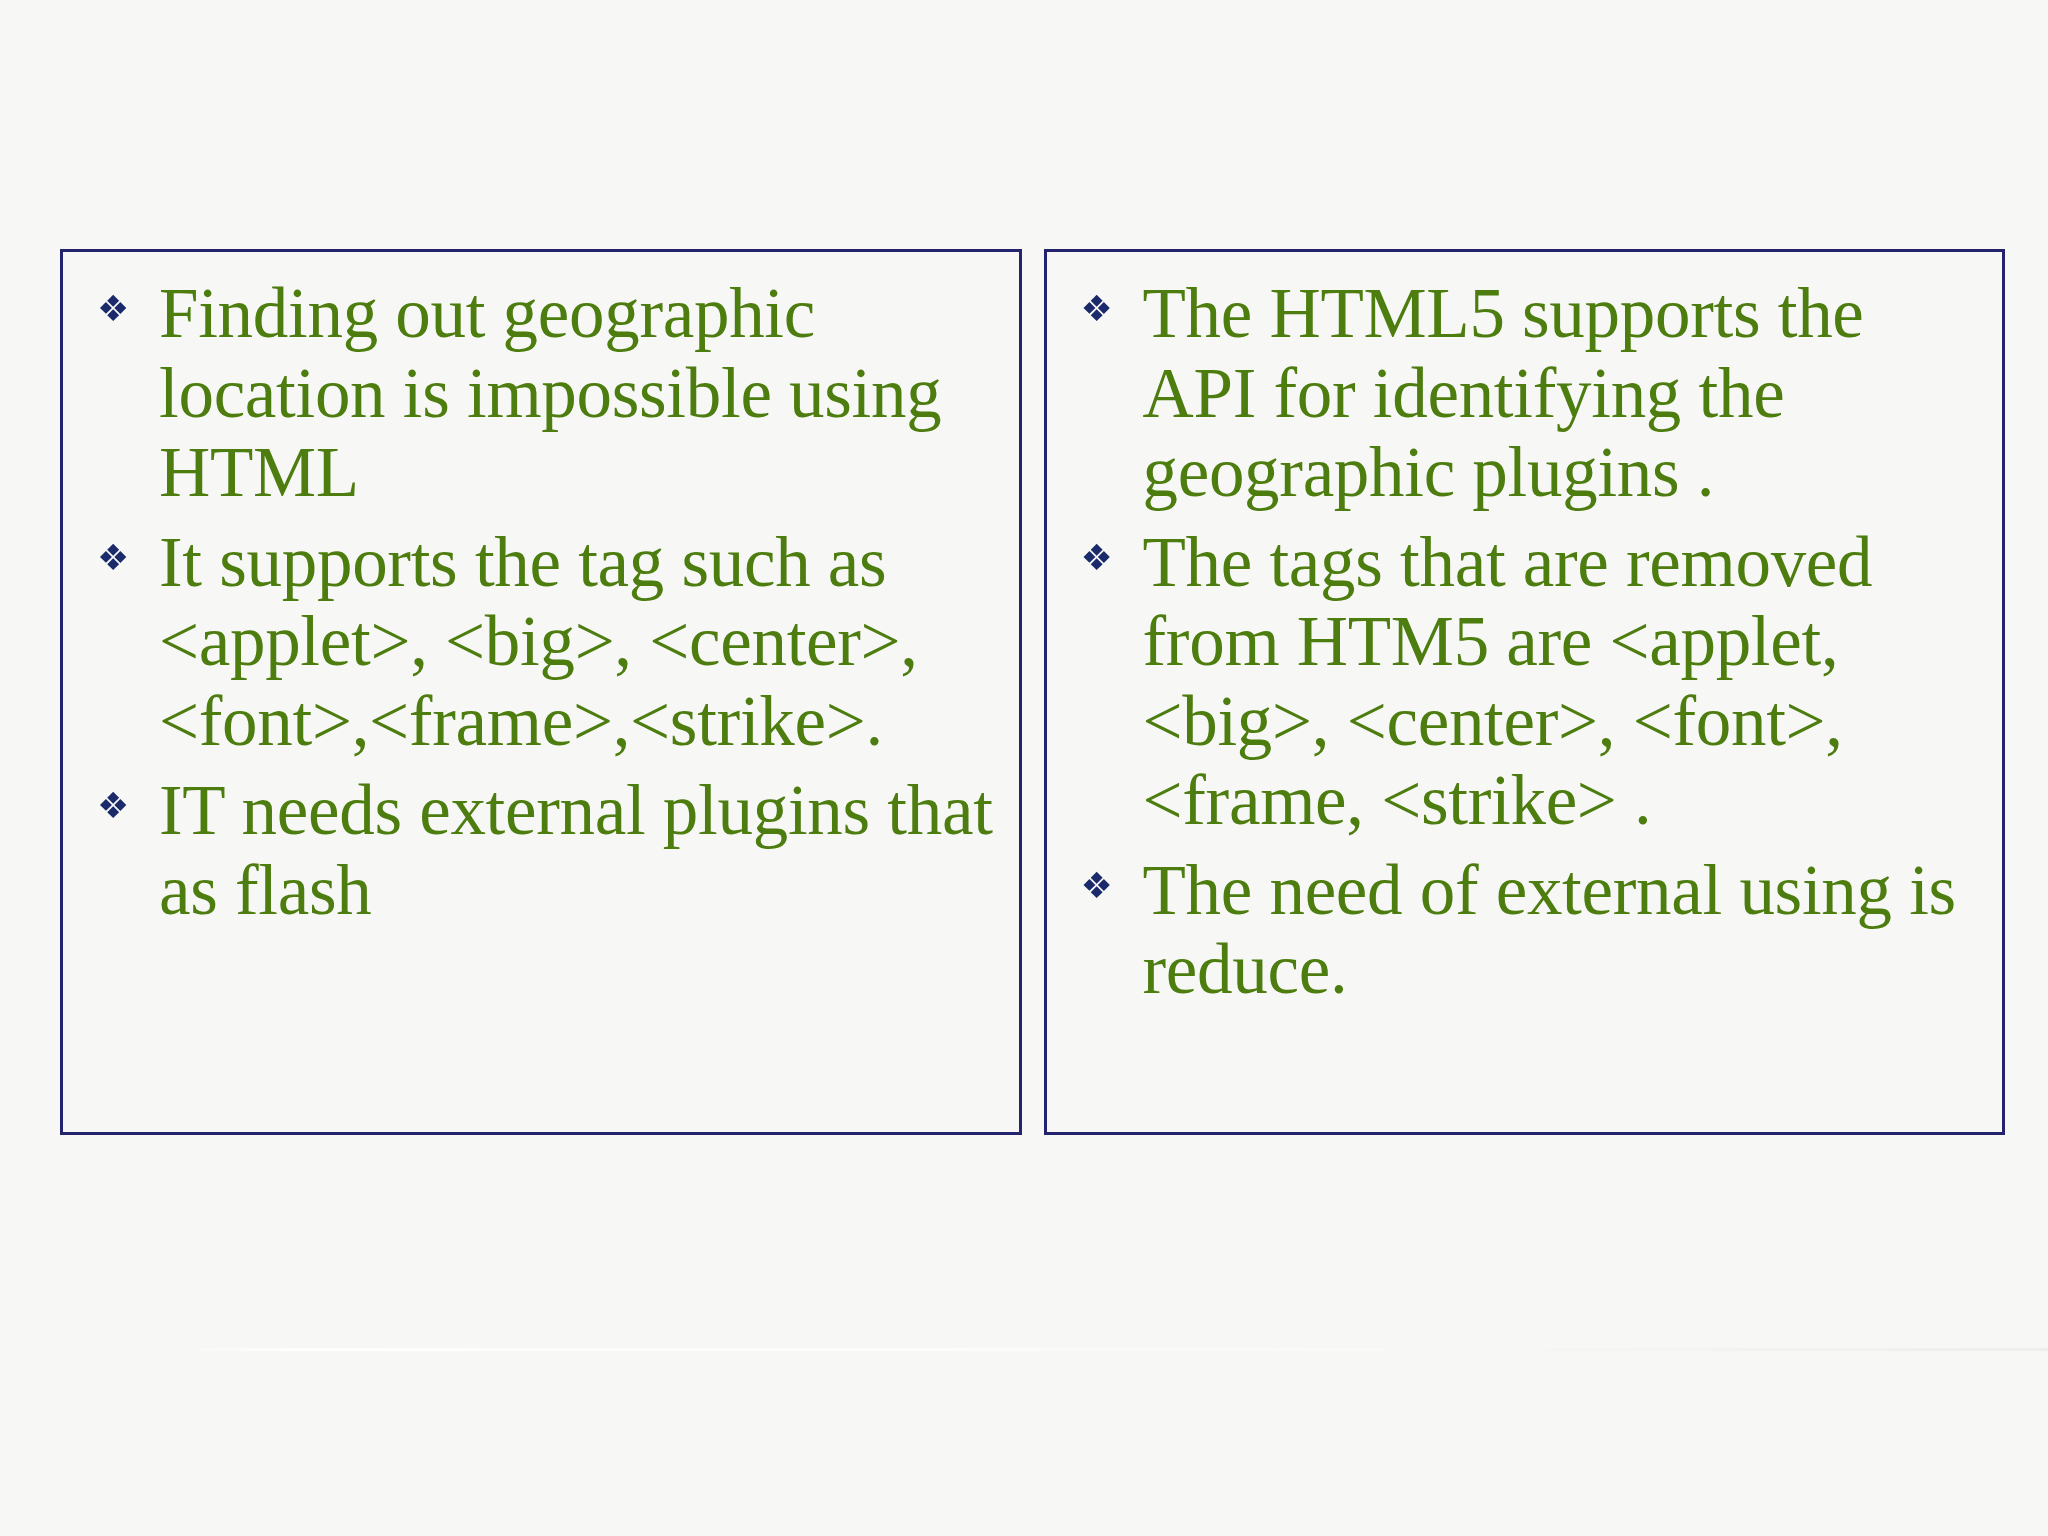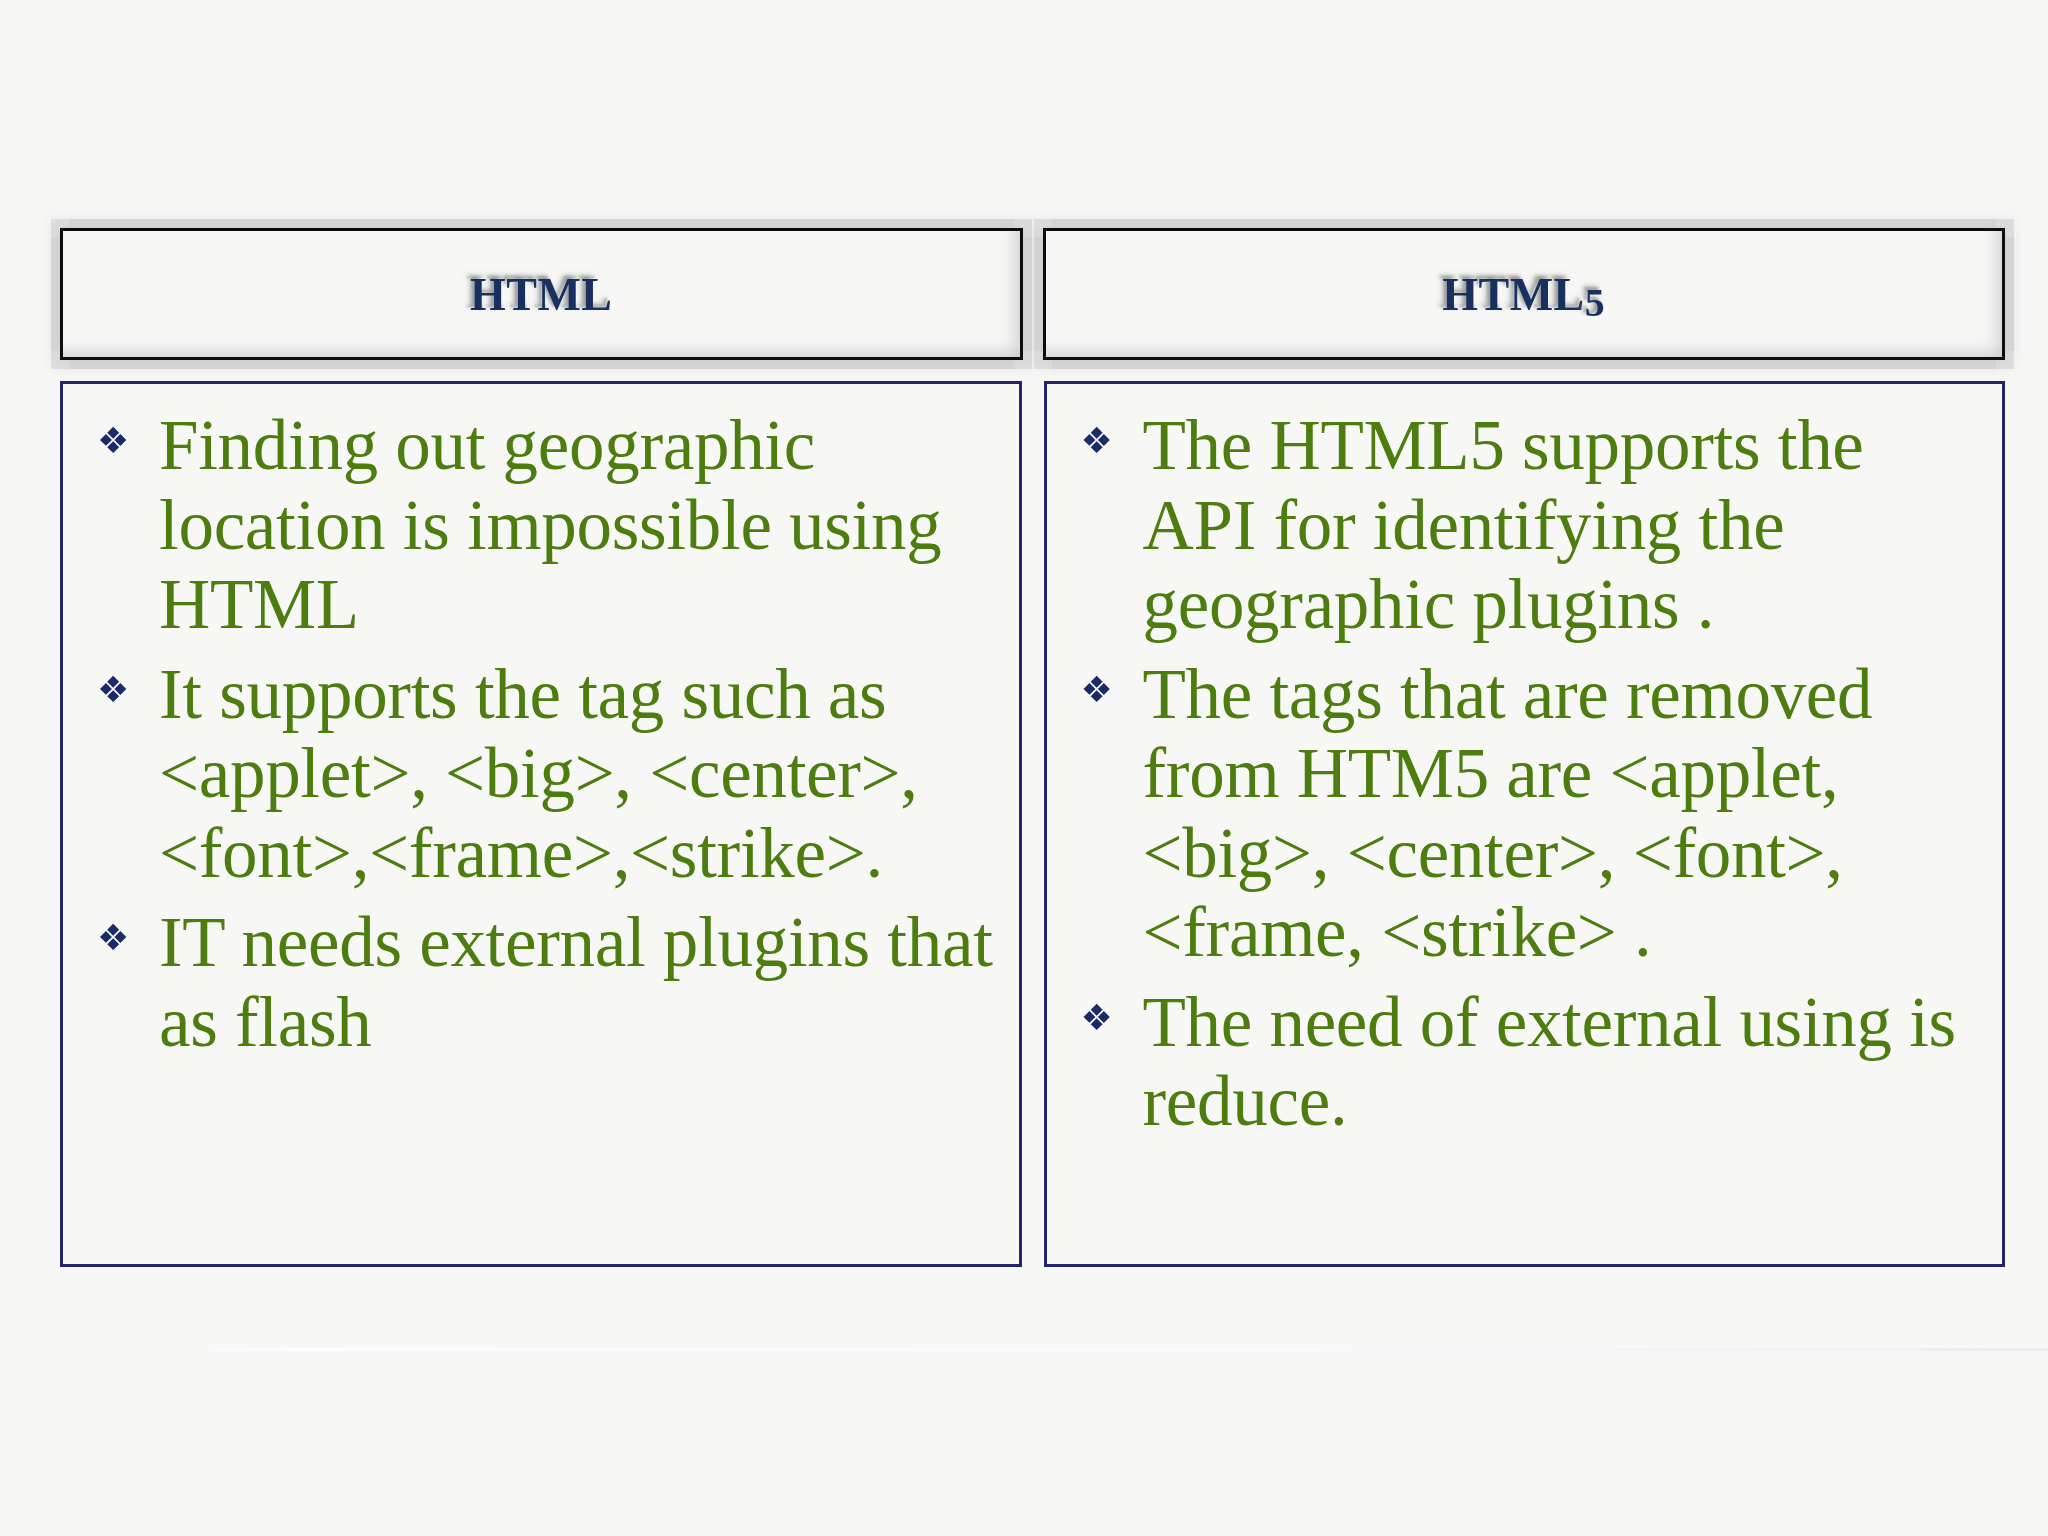--- a/index.html
+++ b/index.html
@@ -143,33 +143,20 @@
                 rgba(236,236,236,0.85) 100%);
   }
 </style>
 </head>
 <body>
 
 <div id="slide">
 
   <div id="comparison-table">
 
-    <div class="table-row header-row">
-
-      <div class="header-cell">
-        <span class="cell-inner-bevel"></span>
-        <span class="header-text">HTML</span>
-      </div>
-
-      <div class="header-cell">
-        <span class="cell-inner-bevel"></span>
-        <span class="header-text"><span>HTML</span><span class="small-num">5</span></span>
-      </div>
-
-    </div>
 
     <div class="table-row body-row">
 
       <div class="body-cell">
         <ul class="bullet-list">
 
           <li>
             <span class="bullet-icon">❖</span>
             <span class="bullet-text">Finding out geographic location is impossible using HTML</span>
           </li>

